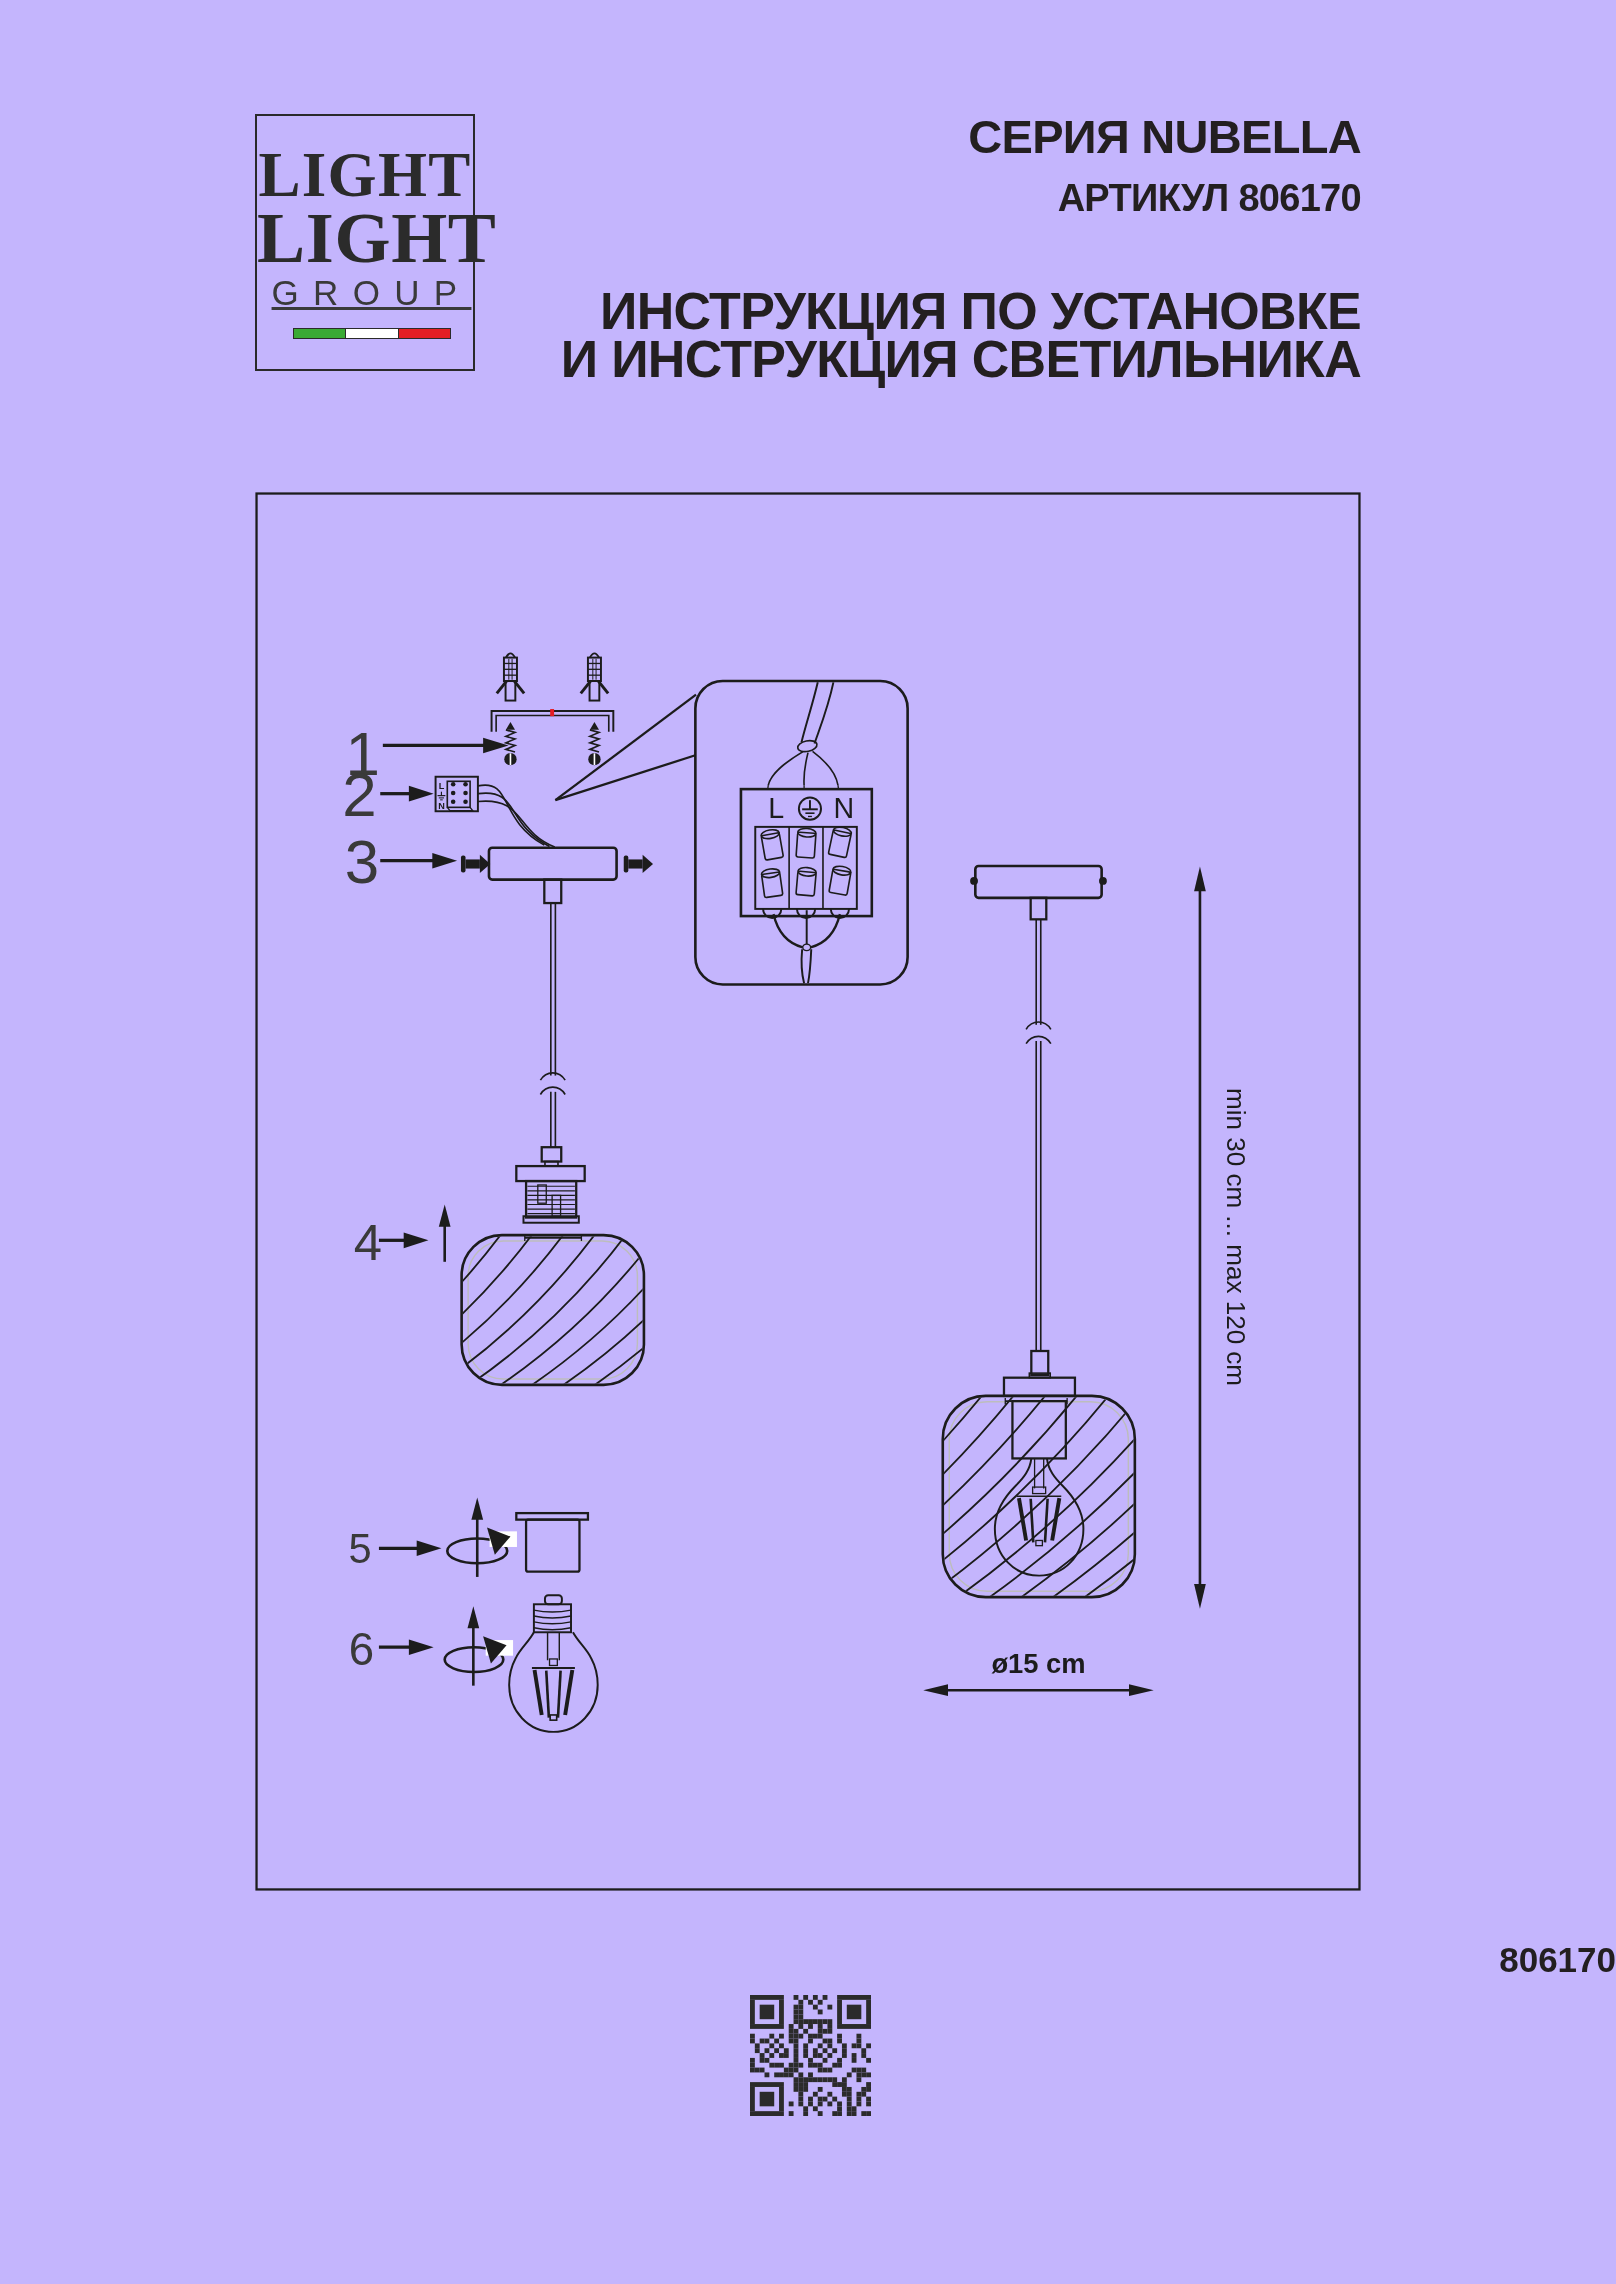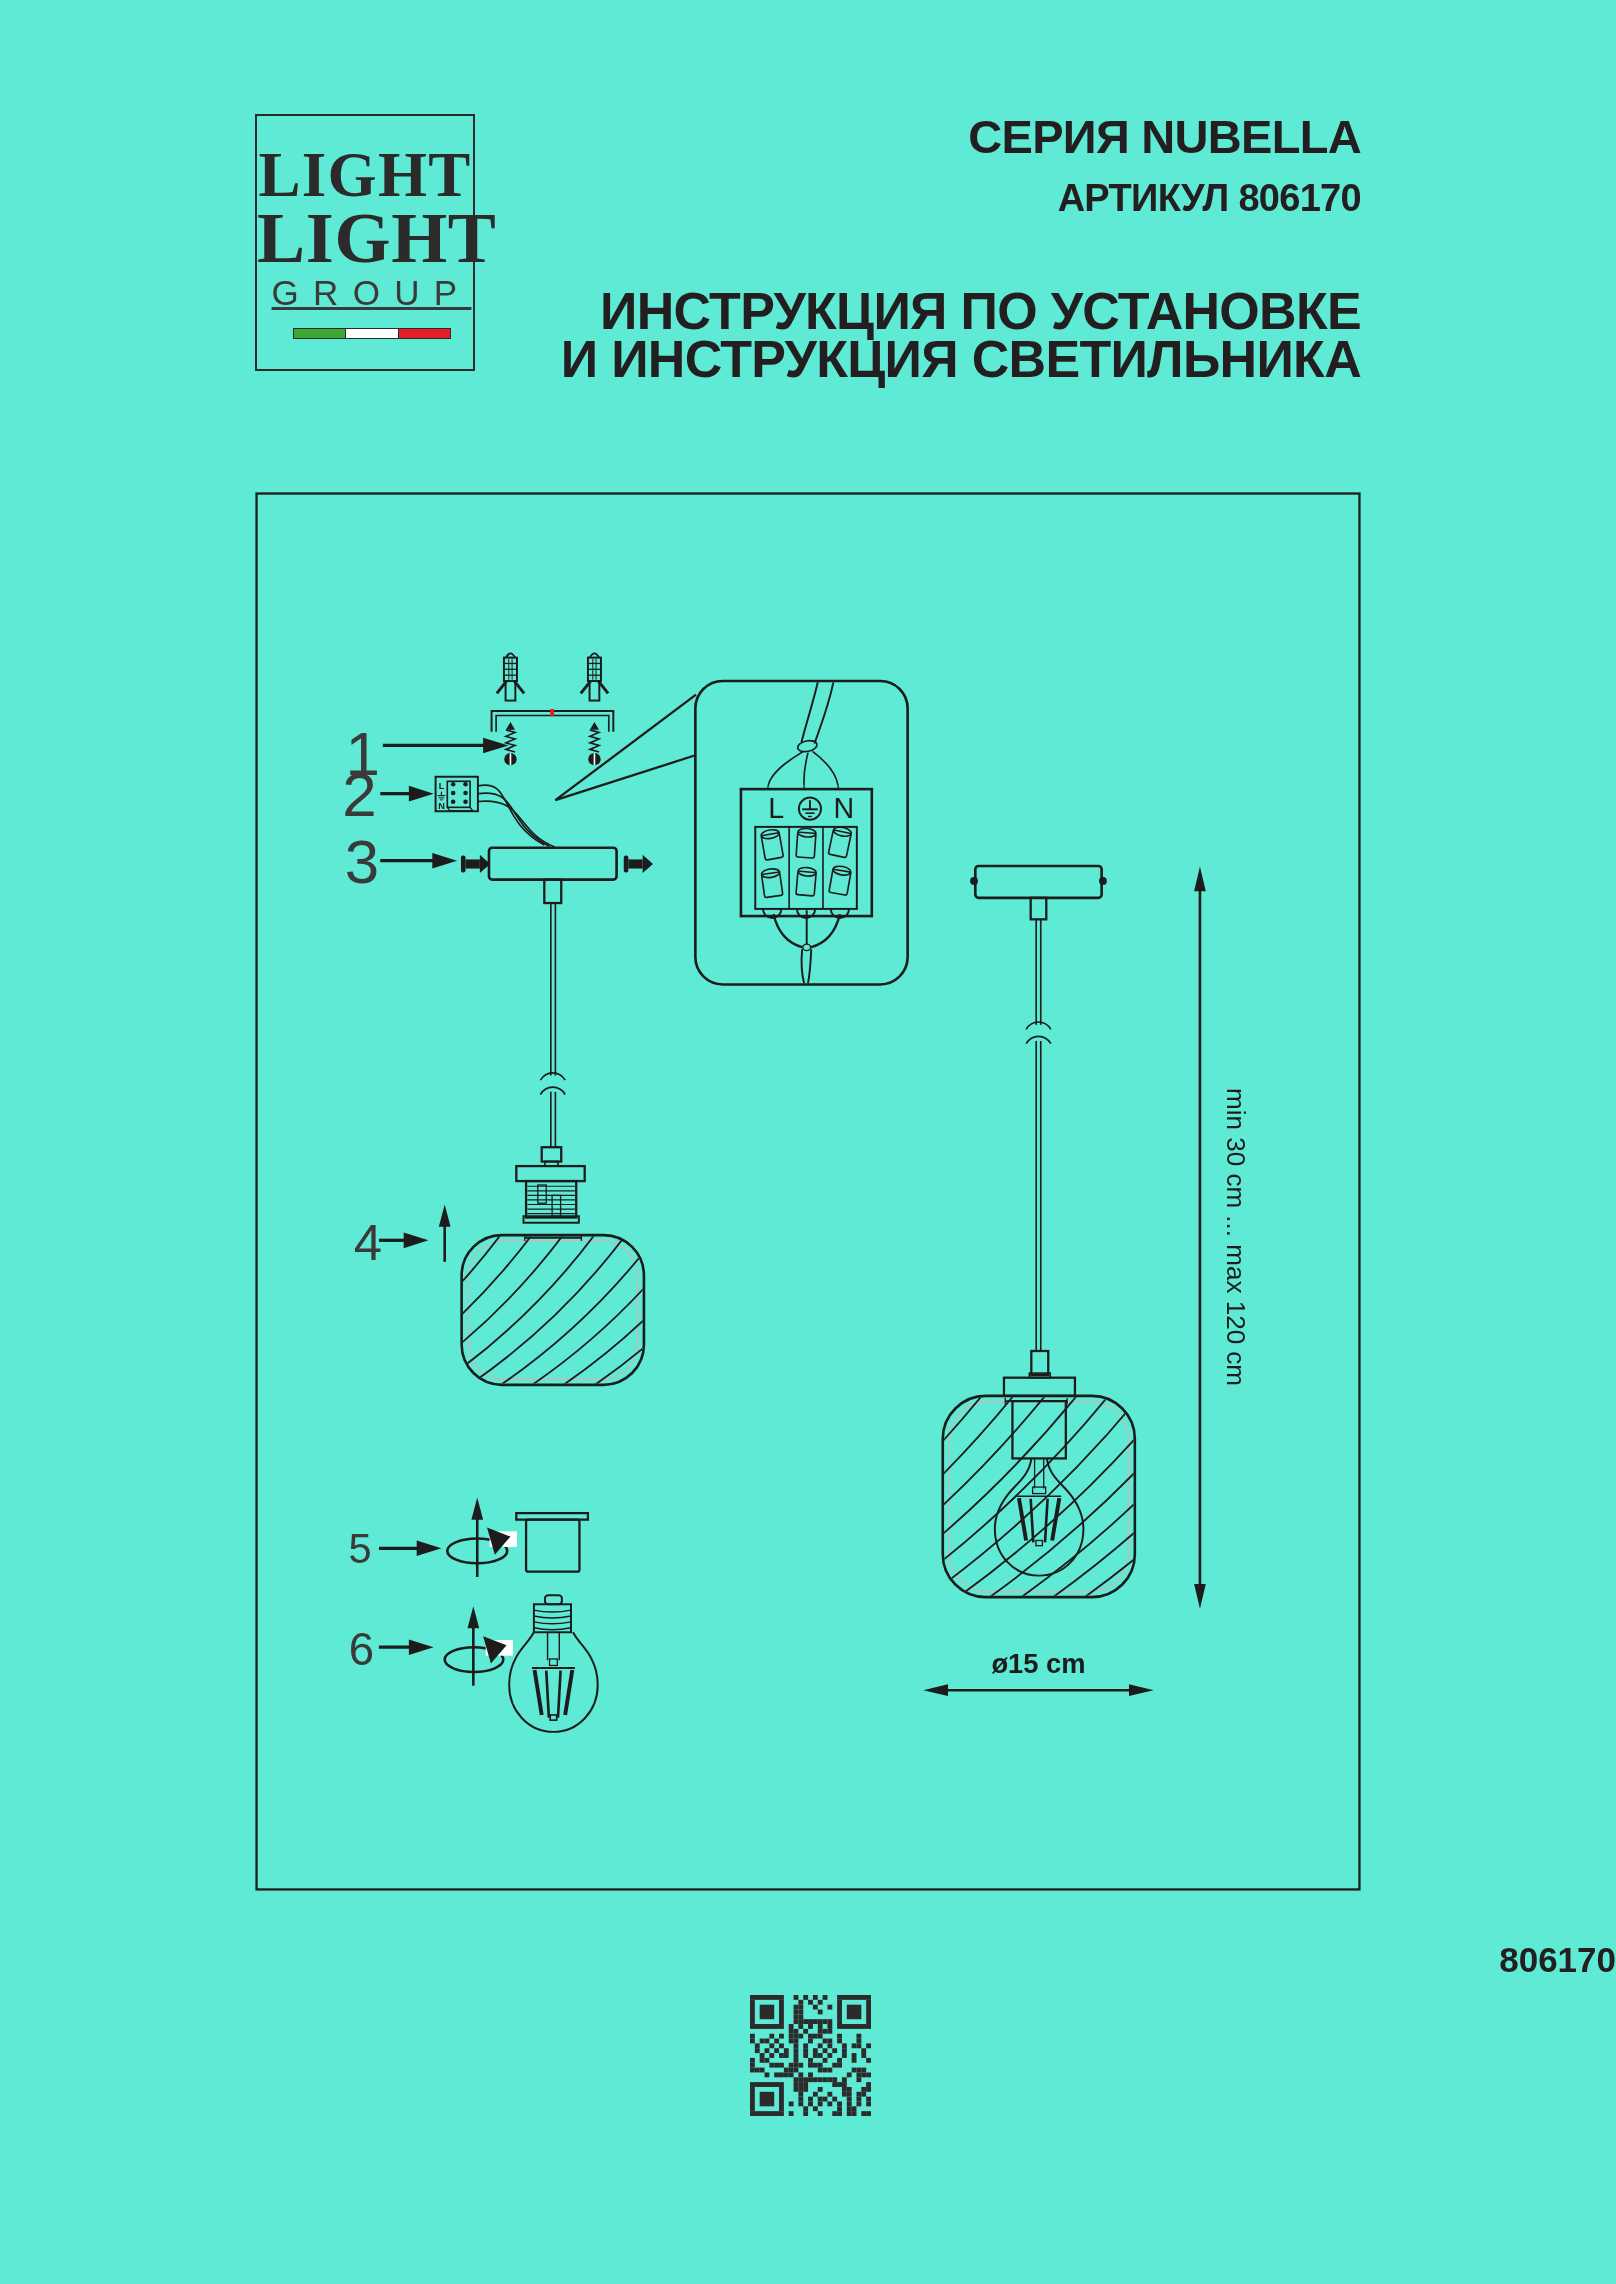--- a/index.html
+++ b/index.html
@@ -1,16 +1,16 @@
 <!DOCTYPE html>
 <html style="font-size:10.4px"><head>
 <meta charset="utf-8">
 <style>
   html,body{margin:0;padding:0;background:#fff;}
-  #page{position:relative;width:1616px;height:2284px;background:#5eead4;overflow:hidden;
+  #page{position:relative;width:1616px;height:2284px;background:#c4b5fd;overflow:hidden;
         font-family:"Liberation Sans",sans-serif;color:#231f20;}
   
   #logo{position:absolute;left:255px;top:114px;width:220px;height:257px;
         border:2.6px solid #2a2a2a;box-sizing:border-box;text-align:center;}
   #logo .l1{margin-top:31px;font-family:"Liberation Serif",serif;font-weight:700;
             font-size:63px;line-height:57px;letter-spacing:1.3px;color:#2b2b2b;}
   #logo .l2{font-family:"Liberation Serif",serif;font-weight:700;
             font-size:72px;line-height:68px;letter-spacing:0.7px;color:#2b2b2b;}
   #logo .l3{font-size:35px;line-height:39px;letter-spacing:14.3px;text-indent:13px;
             color:#3a3a3a;margin-top:1.3px;text-decoration:underline;}

